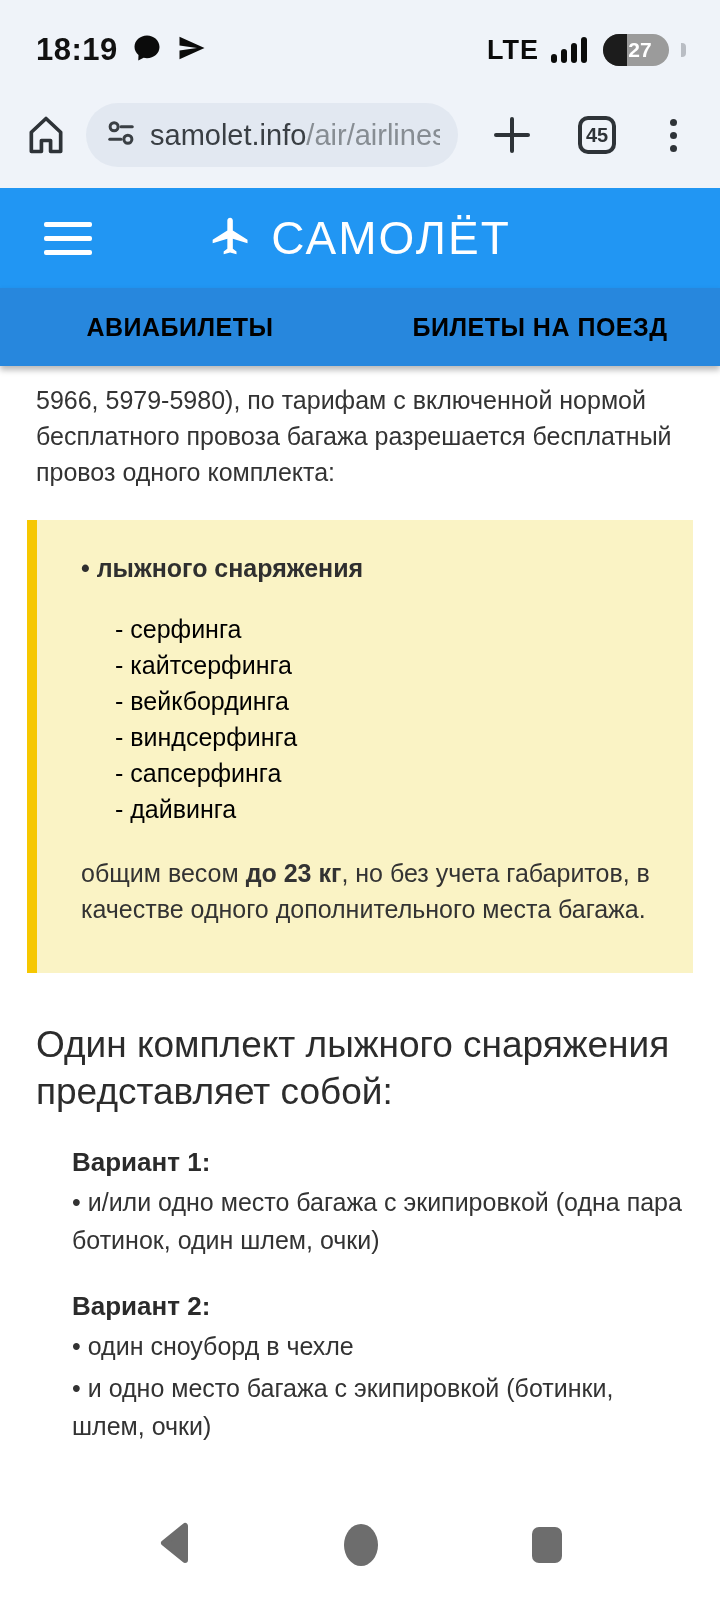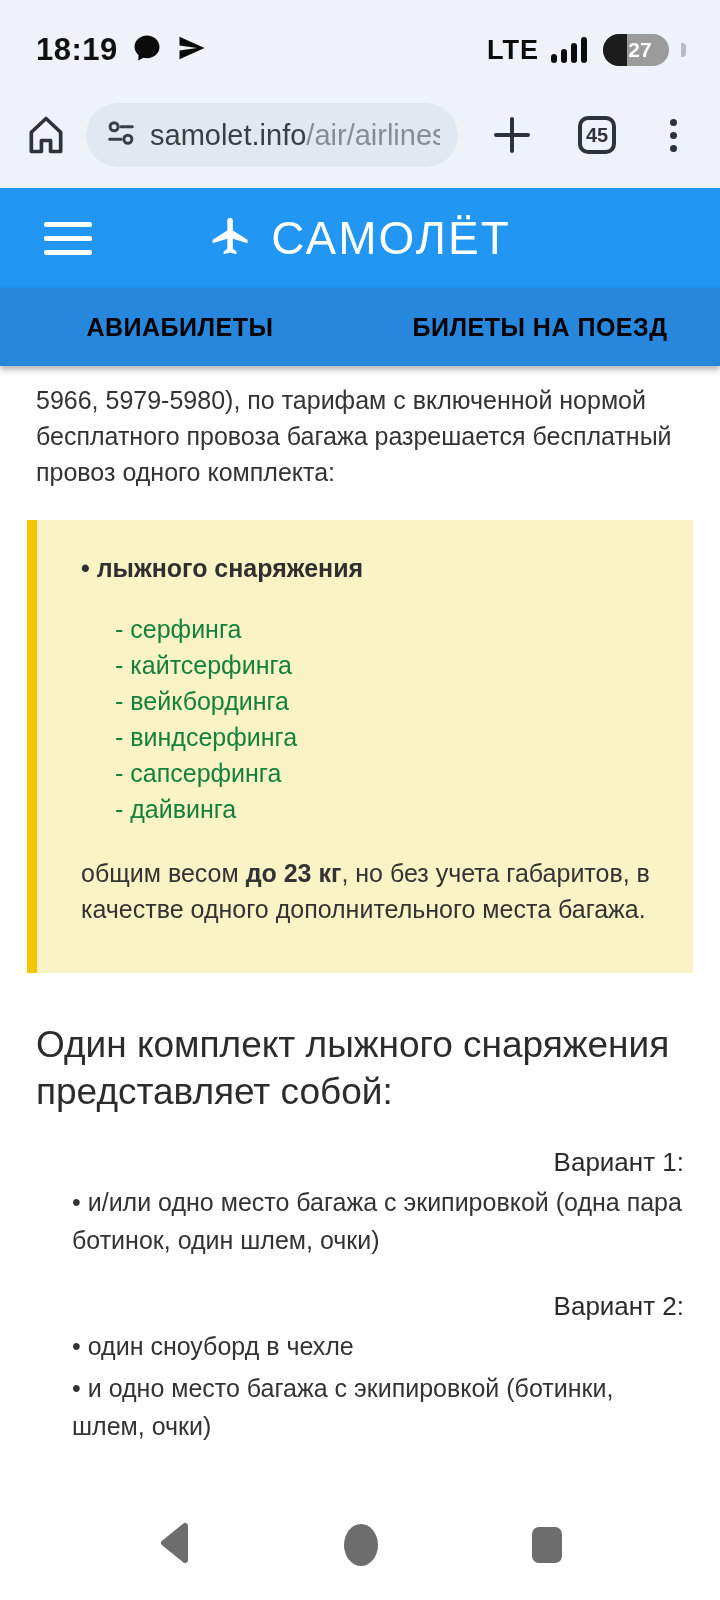--- a/index.html
+++ b/index.html
@@ -77,31 +77,31 @@
   
   .article { background:#fff; }
   .intro { margin:16px 36px 0; font-size:25px; line-height:36px; color:#333; }
 
   .callout {
     margin:30px 27px 0; background:#faf3c5; border-left:10px solid #f6c700;
     padding:30px 30px 46px 44px;
   }
   .callout .b-line { font-size:25px; line-height:37px; font-weight:700; color:#2f2f2f; }
   .callout ul { list-style:none; margin:24px 0 0 34px; }
-  .callout ul li { font-size:25px; line-height:36px; color:#15803d; }
+  .callout ul li { font-size:25px; line-height:36px; color:#000000; }
   .callout .outro { margin-top:28px; font-size:25px; line-height:36px; color:#333; }
   .callout .outro b { font-weight:700; }
 
   h2.set-heading {
     margin:48px 36px 0; font-size:37px; line-height:47px;
     font-weight:400; color:#2c2c2c;
   }
 
   .variant { margin:30px 36px 0 72px; }
-  .variant-title { font-size:26px; font-weight:400; color:#2b2b2b; line-height:34px;text-align:right; }
+  .variant-title { font-size:26px; font-weight:700; color:#2b2b2b; line-height:34px; }
   .variant-item { font-size:25px; line-height:38px; color:#333; margin-top:4px; }
 
   
   .android-nav {
     position:absolute; left:0; right:0; bottom:0; height:110px; background:#fff;
     display:flex; align-items:center; justify-content:center; gap:154px;
   }
   .an-oval { width:34px; height:42px; background:#6d6d6d; border-radius:50%; }
   .an-square { width:30px; height:36px; background:#6d6d6d; border-radius:7px; }
 </style>

